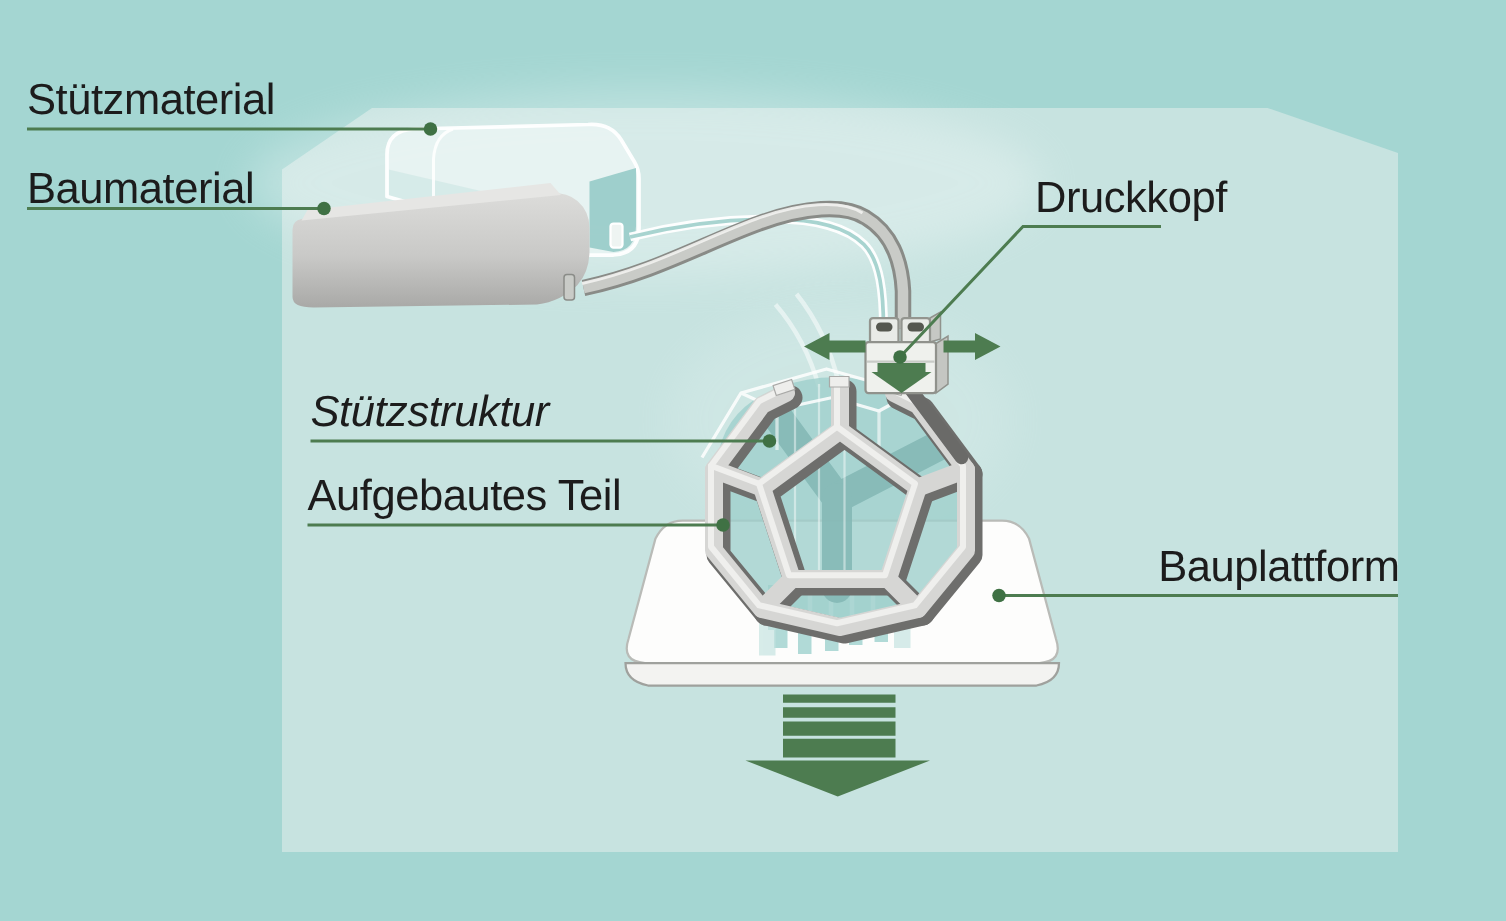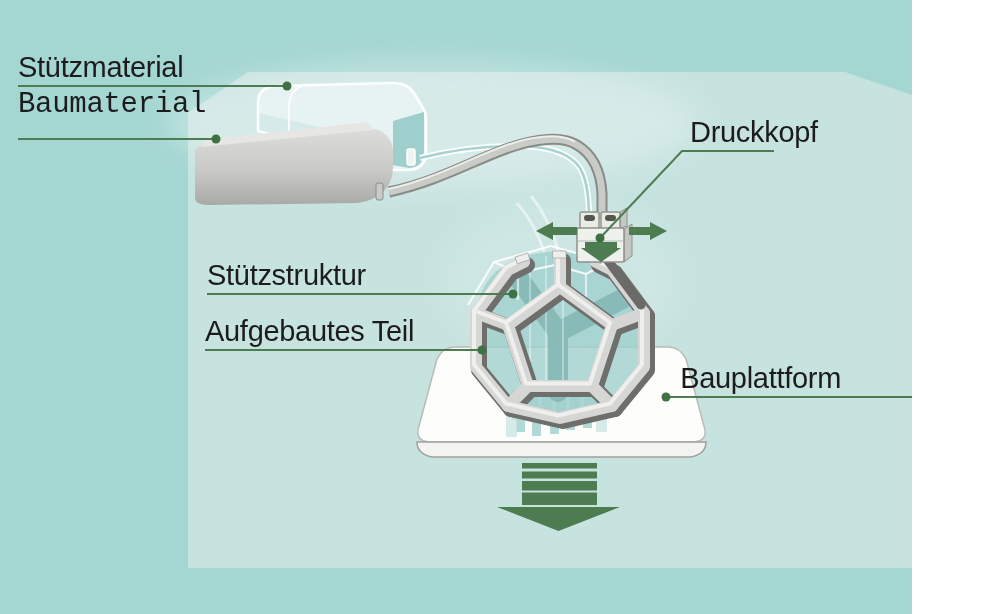--- a/index.html
+++ b/index.html
@@ -1,20 +1,20 @@
 <!DOCTYPE html>
 <html style="--bg: #a4d6d2; --chamber: #c7e3e0; --green: #4d7c50; --dotgreen: #3f7144; --text: #1c1c1c;"><head>
 <meta charset="utf-8">
 <style>
   :root{
     --bg:#a4d6d2; --chamber:#c7e3e0; --green:#4d7c50; --dotgreen:#3f7144; --text:#1c1c1c;
   }
   html,body{margin:0;padding:0;}
   body{font-family:"Liberation Sans", sans-serif;}
-  .stage{position:relative;width:912px;height:614px;background:var(--bg);overflow:hidden;}
+  .stage{position:relative;width:1004px;height:614px;background:var(--bg);overflow:hidden;}
   .stage svg{position:absolute;left:0;top:0;}
   .lbl{position:absolute;font-size:29px;line-height:34px;color:var(--text);white-space:nowrap;letter-spacing:-0.3px;}
   .gfill{fill:var(--green);}
   .gstroke{stroke:var(--green);}
   .dot{fill:var(--dotgreen);}
 </style>
 </head>
 <body>
 
 <div class="stage">
@@ -173,18 +173,18 @@
     <circle class="dot" cx="287" cy="86" r="4.5"></circle>
     <circle class="dot" cx="216" cy="139" r="4.5"></circle>
     <circle class="dot" cx="600" cy="238" r="4.5"></circle>
     <circle class="dot" cx="513" cy="294" r="4.5"></circle>
     <circle class="dot" cx="482" cy="350" r="4.5"></circle>
     <circle class="dot" cx="666" cy="397" r="4.5"></circle>
   </g>
 </svg>
 
   <div class="lbl" style="left:18px;top:50px;">Stützmaterial</div>
-  <div class="lbl" style="left:18px;top:88px;font-family:Liberation Mono, monospace;">Baumaterial</div>
+  <div class="lbl" style="left:18px;top:109px;">Baumaterial</div>
   <div class="lbl" style="left:690px;top:115px;">Druckkopf</div>
-  <div class="lbl" style="left:207px;top:258px;">Stützstruktur</div>
+  <div class="lbl" style="left:207px;top:258px;font-style:italic;">Stützstruktur</div>
   <div class="lbl" style="left:205px;top:314px;">Aufgebautes Teil</div>
   <div class="lbl" style="right:71px;top:361px;">Bauplattform</div>
 </div>
 
 </body></html>

